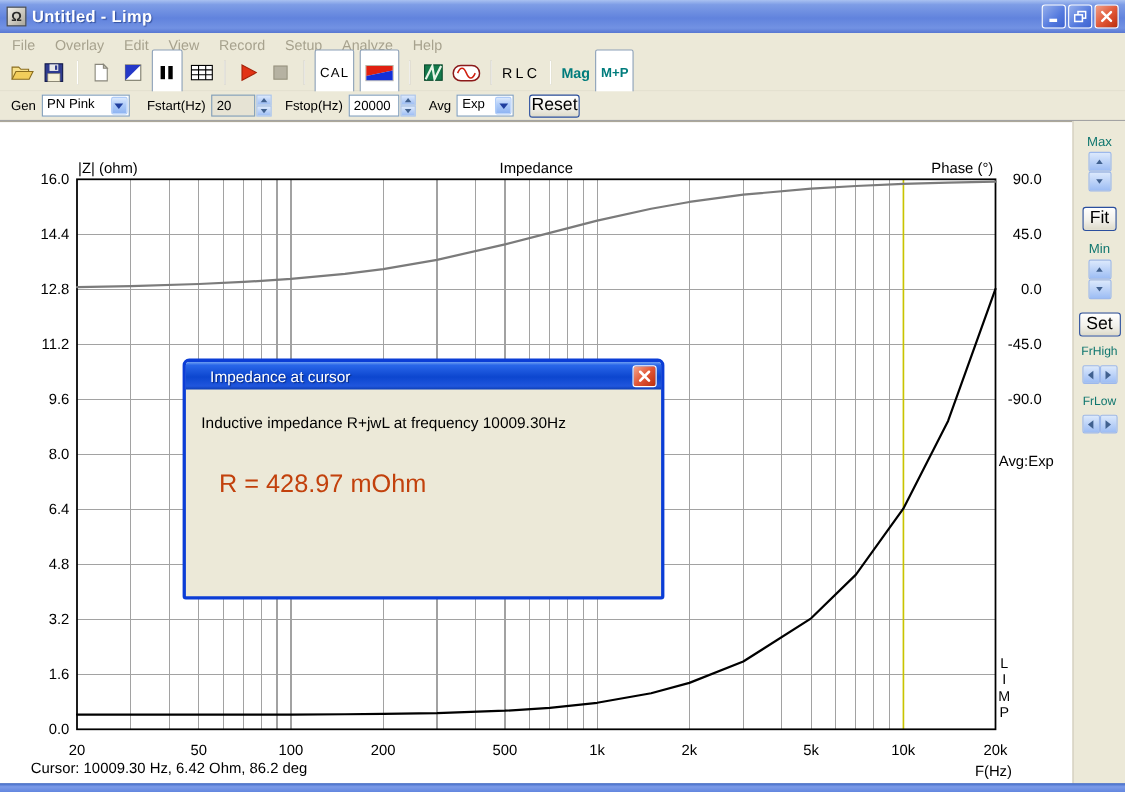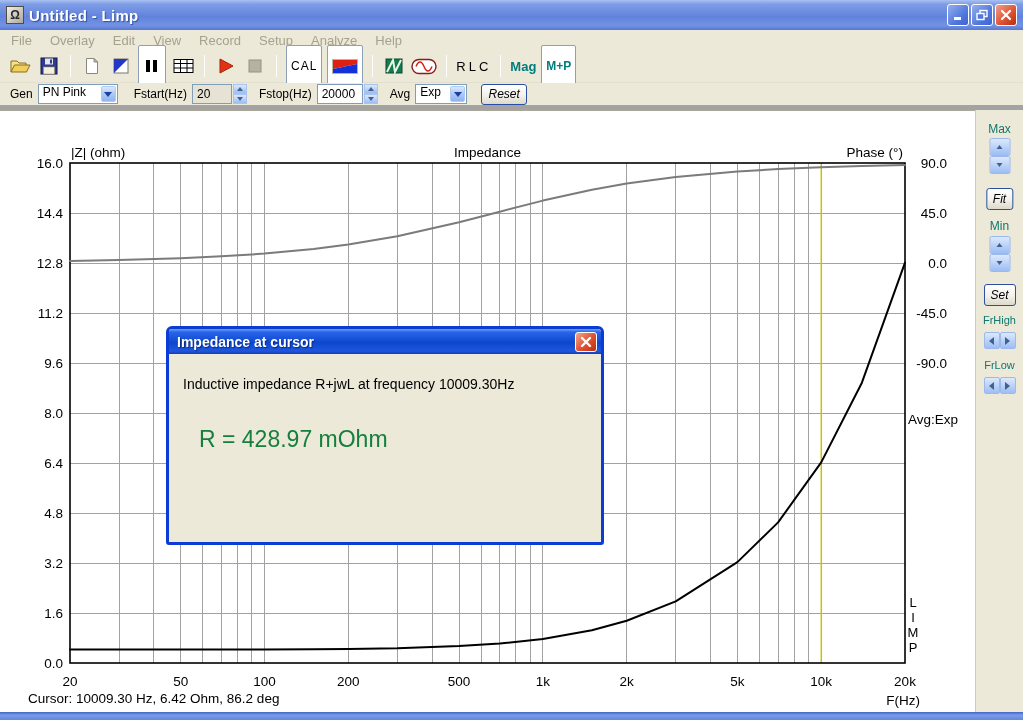--- a/index.html
+++ b/index.html
@@ -50,21 +50,21 @@
     background:#fff; border:1px solid #8CA0B8; border-radius:2px; padding:1px 4px; height:43px;
     display:flex; align-items:center; justify-content:center;
   }
   .txt-cal{ font-size:12px; letter-spacing:1px; color:#000; }
   .txt-rlc{ font-size:13px; letter-spacing:3px; color:#000; }
   .txt-teal{ font-size:13px; font-weight:bold; color:#007C7C; }
   
   #parambar{
     position:absolute; top:83px; left:0; right:0; height:27px;
     background:#ECE9D8; display:flex; align-items:center; padding-left:10px;
-    font-size:12px; color:#000; border-bottom:5px solid #a3a3a3;
+    font-size:12px; color:#000; border-bottom:1px solid #a3a3a3;
   }
   .plabel{ margin-right:5px; }
   .combo{
     height:20px; background:#fff; border:1px solid #7F9DB9; position:relative;
     display:flex; padding:0 20px 0 4px; font-size:12px;
   }
   .combo-arrow{
     position:absolute; right:1px; top:1px; bottom:1px; width:15px; border-radius:2px;
     background:linear-gradient(180deg,#DCE9FC 0%,#AECBF8 45%,#8FB4F2 100%);
     border:1px solid #AECBF8; display:flex; align-items:center; justify-content:center;
@@ -78,22 +78,22 @@
   .spin-half{
     flex:1; background:linear-gradient(180deg,#DCE9FC,#9DBDF4);
     border:1px solid #A8C4F0; display:flex; align-items:center; justify-content:center;
   }
   .tri-up{ width:0;height:0;border-left:3px solid transparent;border-right:3px solid transparent;border-bottom:4px solid #41618F; }
   .tri-dn{ width:0;height:0;border-left:3px solid transparent;border-right:3px solid transparent;border-top:4px solid #41618F; }
   .tri-lf{ width:0;height:0;border-top:4px solid transparent;border-bottom:4px solid transparent;border-right:5px solid #41618F; }
   .tri-rt{ width:0;height:0;border-top:4px solid transparent;border-bottom:4px solid transparent;border-left:5px solid #41618F; }
   .xp-button{
     background:linear-gradient(180deg,#FFFFFF 0%,#F2F1EB 55%,#DDDACA 100%);
-    border:1px solid #2B4F9E; border-radius:3px; font-size:12px; color:#000;
-    display:flex; align-items:center; justify-content:center;font-style:italic;
+    border:1px solid #2B4F9E; border-radius:3px; font-size:16px; color:#000;
+    display:flex; align-items:center; justify-content:center;
   }
   #reset-btn{ width:46px; height:21px; margin-left:14px; }
   
   #client{ position:absolute; top:110px; left:0; width:975px; height:602px; background:#fff; border-top:1px solid #ACA899; }
   #chart-svg{ position:absolute; top:110px; left:0; width:975px; height:602px; }
   #chart-svg text{ font-family:"Liberation Sans", sans-serif; }
   #avg-mode{ position:absolute; left:908px; top:412px; font-size:13.5px; color:#000; }
   #status-text{ position:absolute; left:28px; top:691px; font-size:13.5px; color:#000; }
   
   #side-panel{
@@ -109,29 +109,29 @@
   
   #dialog{
     position:absolute; left:166px; top:326px; width:438px; height:219px;
     background:#ECE9D8; border:3px solid #0B3DD6; border-radius:6px 6px 3px 3px; z-index:10;
   }
   #dialog-titlebar{
     height:25px; display:flex; align-items:center; padding-left:8px;
     background:linear-gradient(180deg,#6FA0F2 0%,#2966E9 12%,#0C46CF 55%,#2056DD 88%,#0F3FB4 100%);
     border-radius:3px 3px 0 0;
   }
-  #dialog-title{ color:#fff; font-weight:bold; font-size:14px; text-shadow:1px 1px 1px #0A2A80; }
+  #dialog-title{ color:#fff; font-weight:normal; font-size:14px; text-shadow:1px 1px 1px #0A2A80;margin-left:14px; }
   #dialog-close{
     position:absolute; right:4px; top:3px; width:22px; height:20px;
     border:1px solid #fff; border-radius:3px;
     background:linear-gradient(135deg,#F2A78F 0%,#E25636 50%,#BB2E0D 100%);
     display:flex; align-items:center; justify-content:center;
   }
   #dialog-message{ position:absolute; left:14px; top:47px; font-size:14px; color:#000; }
-  #dialog-r{ position:absolute; left:30px; top:97px; font-size:23px; color:#15803d; }
+  #dialog-r{ position:absolute; left:30px; top:97px; font-size:23px; color:#c2410c; }
   #dialog-l{ position:absolute; left:30px; top:150px; font-size:23px; color:#000; }
   
   #bottom-border{
     position:absolute; left:0; right:0; bottom:0; height:8px;
     background:linear-gradient(180deg,#3C66C4 0%,#7C9BE8 40%,#6286DF 100%);
   }
 </style>
 </head>
 <body>
 

